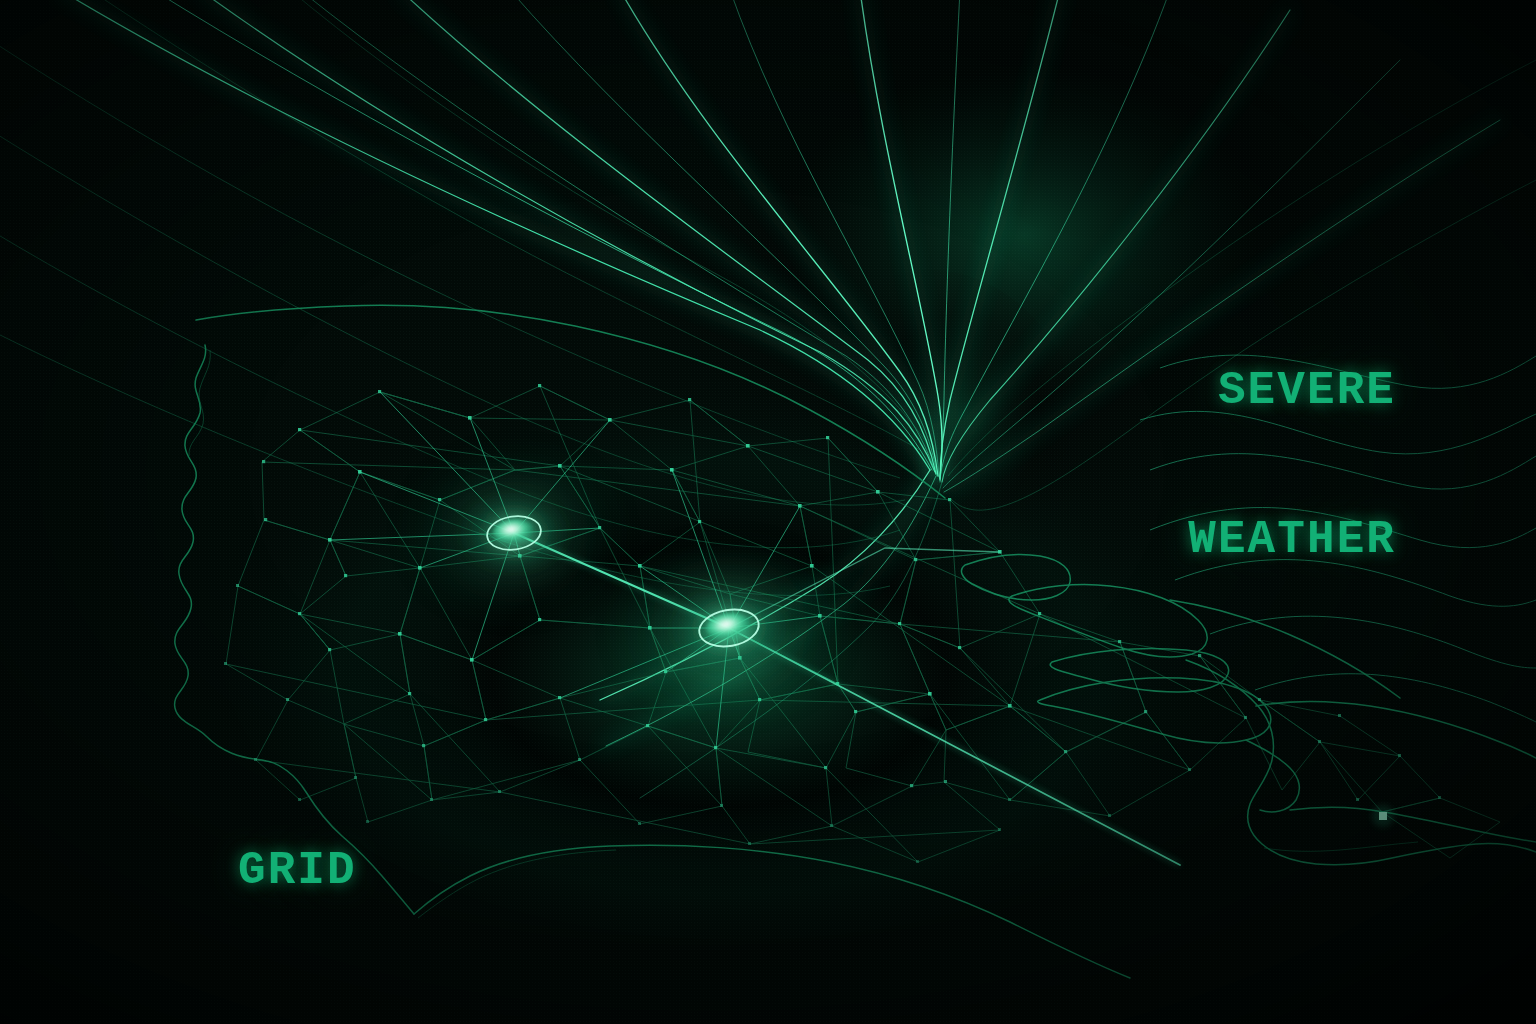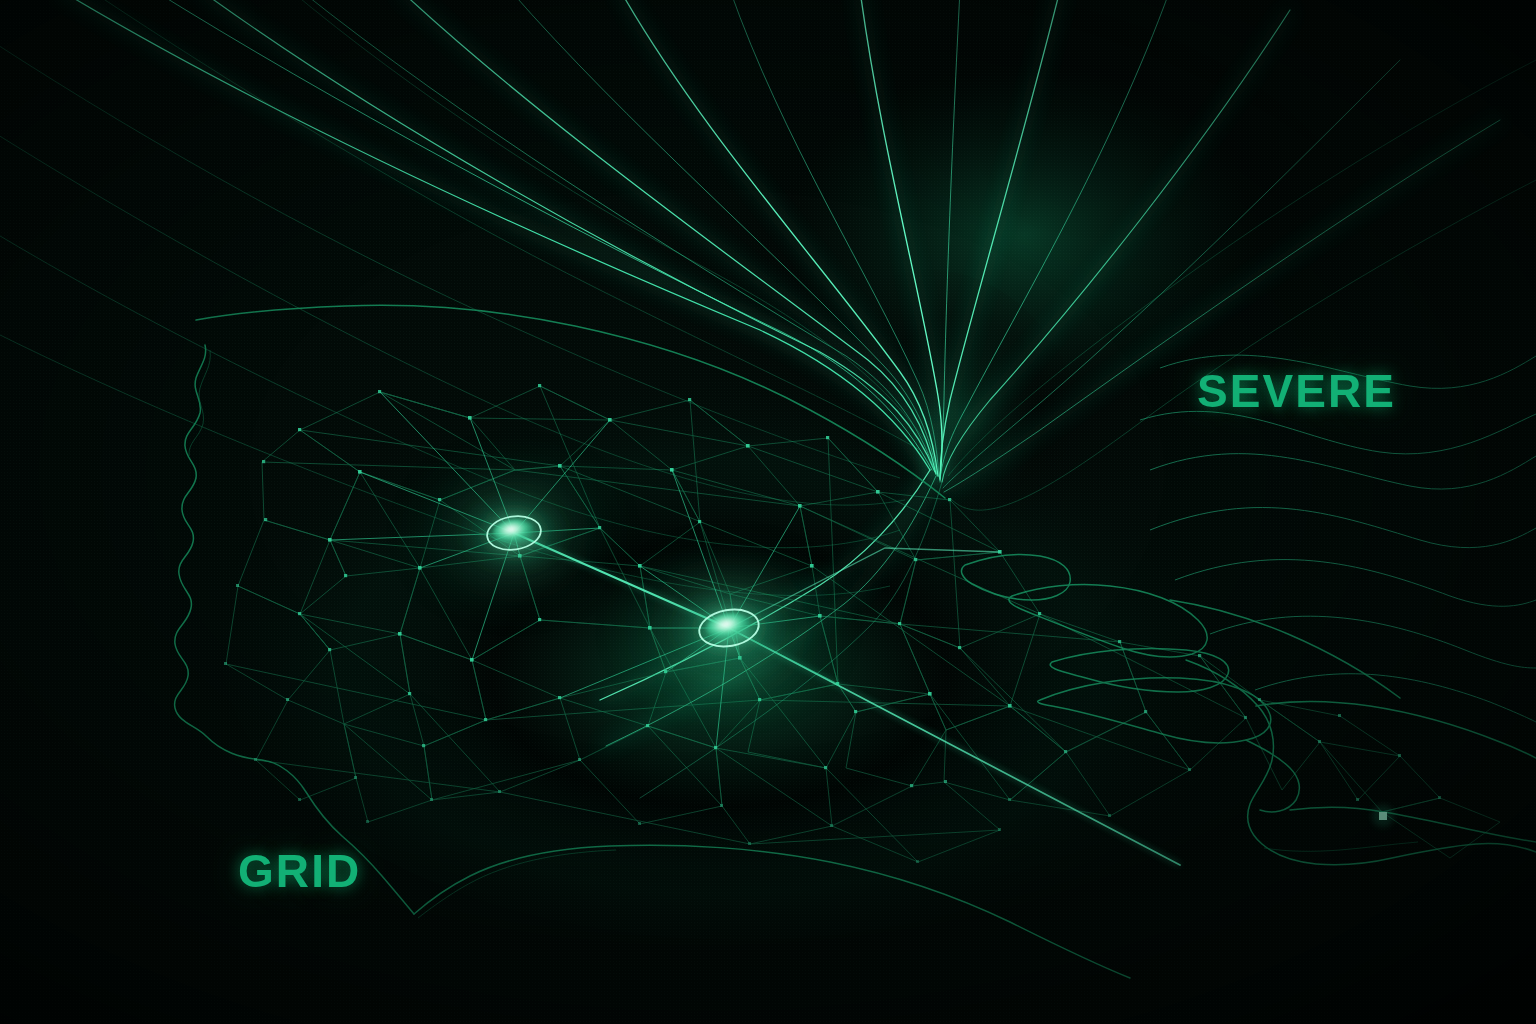--- a/index.html
+++ b/index.html
@@ -18,21 +18,21 @@
   }
   #stage svg.layer {
     position: absolute;
     top: 0; left: 0;
     width: 1536px;
     height: 1024px;
     display: block;
   }
   .label {
     position: absolute;
-    font-family: Liberation Sans, sans-serif;
+    font-family: Liberation Mono, monospace;
     font-weight: 700;
     letter-spacing: 0.045em;
     line-height: 1.08;
     text-transform: uppercase;
     user-select: none;
     white-space: pre;
   }
   #label-severe {
     right: 140px;
     top: 268px;
@@ -428,19 +428,20 @@
       <ellipse cx="729" cy="628" rx="30" ry="18" transform="rotate(-10 729 628)" fill="none" stroke="#b6ffe4" stroke-width="1.9" opacity="0.95"></ellipse>
       <ellipse cx="728" cy="626" rx="22" ry="12.5" transform="rotate(-10 728 626)" fill="url(#hubCore)" filter="url(#blurXs)"></ellipse>
     </g>
   </svg>
 
   <div class="noise"></div>
   <div class="vignette"></div>
 
   <div class="label" id="label-severe">
     <span class="lbl-line">SEVERE</span>
+    <span class="lbl-line">WEATHER</span>
   </div>
 
   <div class="label" id="label-energy">
     <span class="lbl-line">GRID</span>
   </div>
 
 </div>
 
 </body></html>

